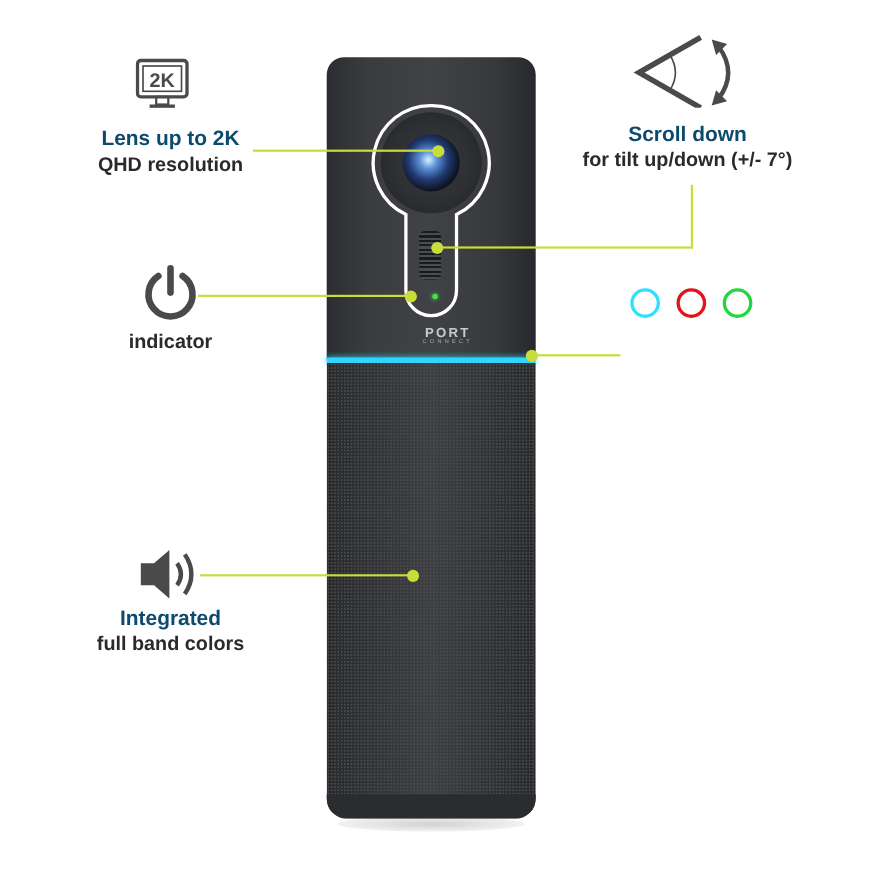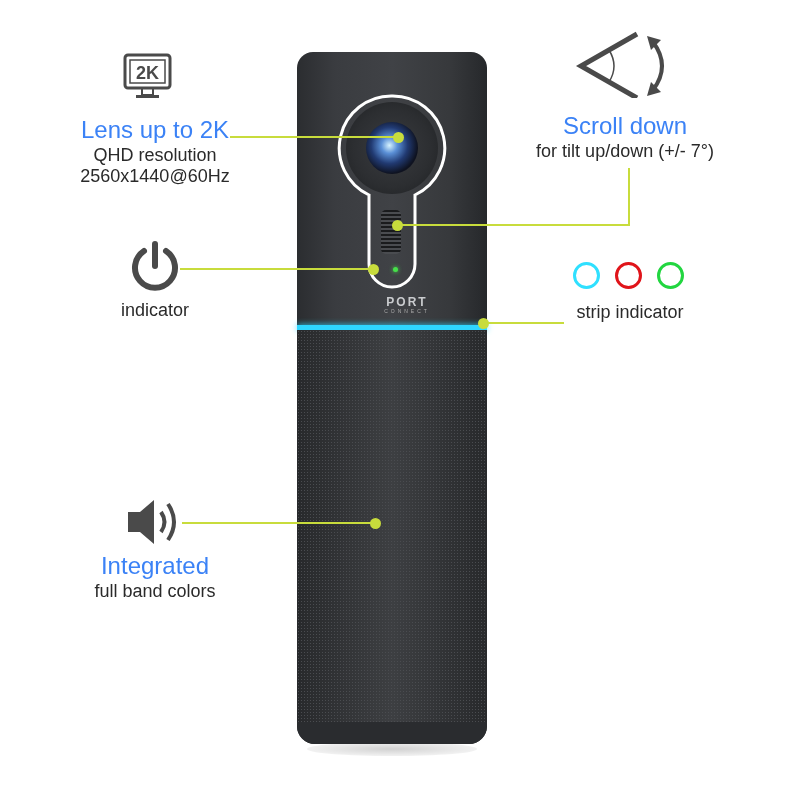--- a/index.html
+++ b/index.html
@@ -1,20 +1,20 @@
 <!DOCTYPE html>
 <html><head>
   <meta charset="utf-8">
   <style>
     html, body { margin: 0; padding: 0; }
     body { width: 800px; height: 800px; background: #ffffff; position: relative; overflow: hidden; font-family: "Liberation Sans", sans-serif; color: #1e1e1e; }
     .abs { position: absolute; }
     .label { position: absolute; text-align: center; line-height: 1.2; }
-    .label .title { font-weight: normal; font-size: 24px; color: #3b82f6; display: block; }
-    .label .sub { font-size: 18px; color: #2a2a2a; display: block; }
+    .label .title { font-weight: bold; font-size: 19px; color: #0c4a6e; display: block; }
+    .label .sub { font-size: 18px; color: #2a2a2a; display: block; font-weight: bold; }
 
     
     .device { position: absolute; left: 297px; top: 52px; width: 190px; height: 698px; }
     .head { position: absolute; left: 0; top: 0; width: 190px; height: 275px; border-radius: 16px 16px 0 0; background: linear-gradient(90deg, #2b2d30 0%, #3a3c40 20%, #404246 50%, #37393c 80%, #26282b 100%); }
     .strip { position: absolute; left: 0; top: 273px; width: 190px; height: 5px; background: #2fd6ff; box-shadow: 0 0 6px #2fd6ff; }
     .grille { position: absolute; left: 0; top: 278px; width: 190px; height: 414px; border-radius: 0 0 18px 18px;
       background-color: #35373a;
       background-image: radial-gradient(#4a4c50 0.8px, transparent 1px), linear-gradient(90deg, rgba(0,0,0,0.25), rgba(255,255,255,0.04) 50%, rgba(0,0,0,0.25));
       background-size: 3px 3px, 100% 100%; }
     .base { position: absolute; left: 0; top: 670px; width: 190px; height: 22px; border-radius: 0 0 18px 18px; background: #2a2c2f; }
@@ -74,21 +74,20 @@
 <svg class="abs" width="50" height="50" style="left:123px;top:52px;">
   <rect x="2" y="3" width="45" height="33" rx="3" fill="none" stroke="#4a4a4a" stroke-width="3"></rect>
   <rect x="7" y="8" width="35" height="23" fill="none" stroke="#4a4a4a" stroke-width="1.5"></rect>
   <text x="24.5" y="27" text-anchor="middle" font-family="Liberation Sans, sans-serif" font-weight="bold" font-size="18" fill="#4a4a4a">2K</text>
   <rect x="19" y="36" width="11" height="7" fill="none" stroke="#4a4a4a" stroke-width="2"></rect>
   <rect x="13" y="43" width="23" height="3" fill="#4a4a4a"></rect>
 </svg>
 <div class="label" style="left:60px;top:116px;width:190px;">
   <span class="title">Lens up to 2K</span>
   <span class="sub">QHD resolution</span>
-  <span class="sub">2560x1440@60Hz</span>
 </div>
 
 <svg class="abs" width="100" height="70" style="left:575px;top:28px;">
   <path d="M62 6 L6 38 L62 70" fill="none" stroke="#4a4a4a" stroke-width="5" stroke-linejoin="miter"></path>
   <path d="M34 22 Q44 38 34 54" fill="none" stroke="#4a4a4a" stroke-width="1.5"></path>
   <path d="M78 14 Q96 38 78 62" fill="none" stroke="#4a4a4a" stroke-width="4"></path>
   <polygon points="72,8 86,12 76,22" fill="#4a4a4a"></polygon>
   <polygon points="72,68 86,64 76,54" fill="#4a4a4a"></polygon>
 </svg>
 <div class="label" style="left:500px;top:112px;width:250px;">
@@ -101,21 +100,20 @@
   <line x1="27" y1="4" x2="27" y2="26" stroke="#4a4a4a" stroke-width="6" stroke-linecap="round"></line>
 </svg>
 <div class="label" style="left:60px;top:300px;width:190px;">
   <span class="sub">indicator</span>
 </div>
 
 <div class="ring" style="left:573px;top:262px;width:27px;height:27px;border-color:#2fe0ff;"></div>
 <div class="ring" style="left:615px;top:262px;width:27px;height:27px;border-color:#e0141a;"></div>
 <div class="ring" style="left:657px;top:262px;width:27px;height:27px;border-color:#22d640;"></div>
 <div class="label" style="left:555px;top:302px;width:150px;">
-  <span class="sub">strip indicator</span>
 </div>
 
 <svg class="abs" width="60" height="50" style="left:126px;top:498px;">
   <polygon points="2,14 14,14 28,2 28,46 14,34 2,34" fill="#4a4a4a"></polygon>
   <path d="M35 14 Q42 24 35 34" fill="none" stroke="#4a4a4a" stroke-width="4"></path>
   <path d="M42 6 Q54 24 42 42" fill="none" stroke="#4a4a4a" stroke-width="4"></path>
 </svg>
 <div class="label" style="left:60px;top:552px;width:190px;">
   <span class="title">Integrated</span>
   <span class="sub">full band colors</span>

